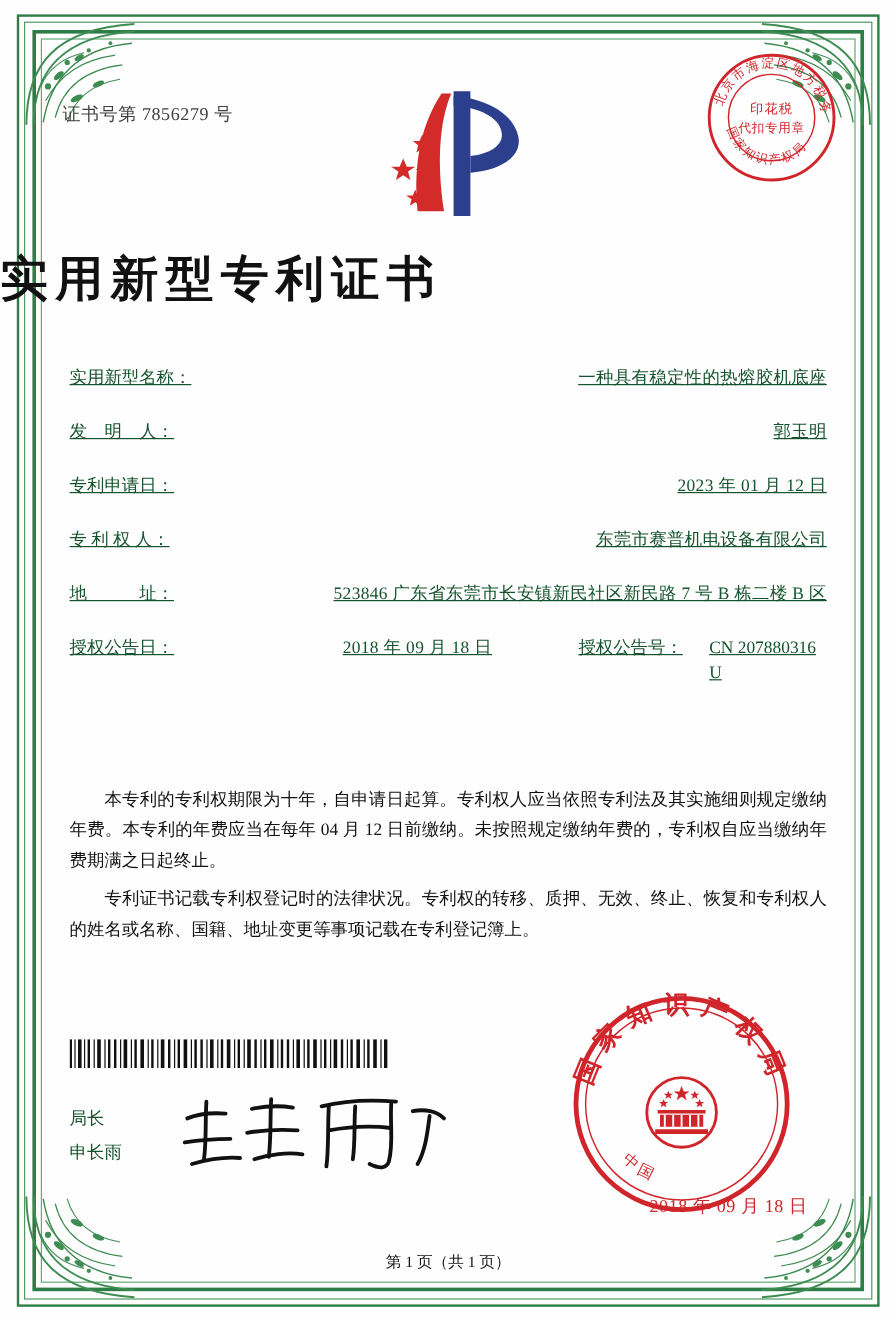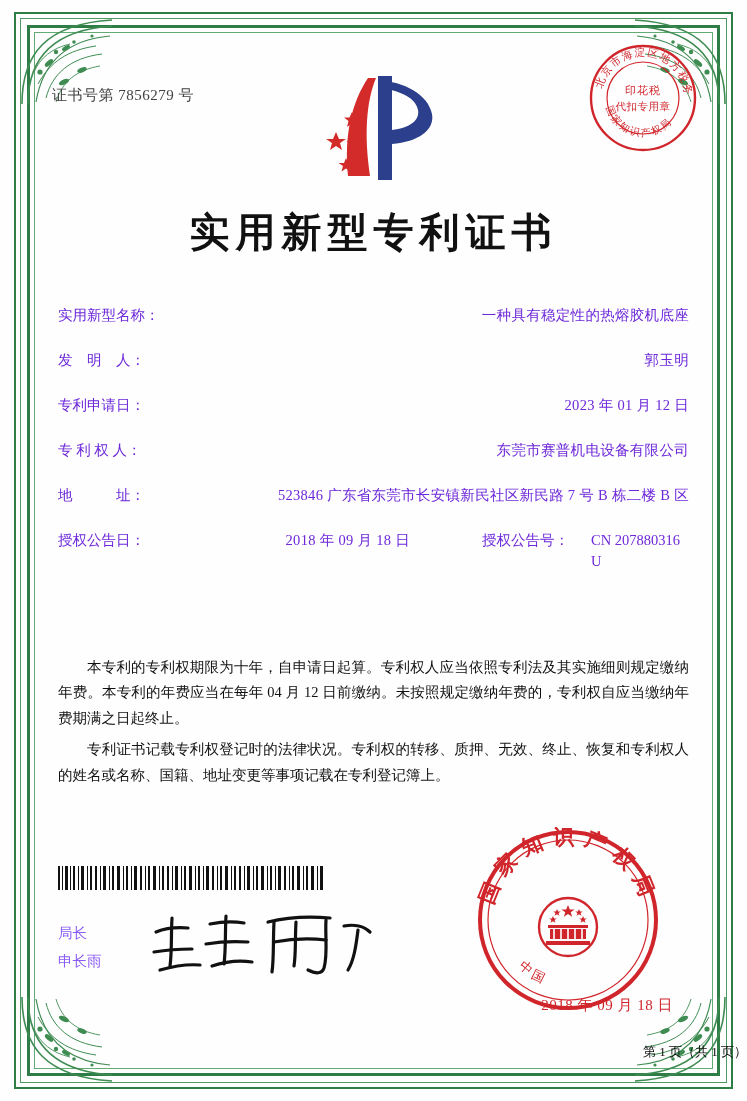--- a/index.html
+++ b/index.html
@@ -85,36 +85,36 @@
     top: 40px;
     width: 116px;
     height: 116px;
   }
 
   
   .title {
     position: absolute;
     left: 0; right: 0;
     top: 205px;
-    text-align: center;
     font-size: 40px;
     font-weight: bold;
     letter-spacing: 6px;
     color: #111;
     font-family: "DejaVu Serif", "Liberation Serif", serif;
   }
 
   
   .fields {
     position: absolute;
     left: 58px;
     right: 58px;
     top: 305px;
     font-size: 14.5px;
-    color: #6d28d9;
+    color: #14532d;
+    text-decoration: underline;
   }
   .field-row {
     display: flex;
     align-items: flex-start;
     margin-bottom: 24px;
     line-height: 1.45;
   }
   .field-label {
     flex: 0 0 112px;
     white-space: nowrap;
@@ -164,21 +164,21 @@
     height: 24px;
   }
 
   
   .sig-block {
     position: absolute;
     left: 58px;
     top: 920px;
     font-size: 14.5px;
     line-height: 1.9;
-    color: #8b5cf6;
+    color: #14532d;
   }
   .signature-image {
     position: absolute;
     left: 148px;
     top: 908px;
     width: 230px;
     height: 70px;
   }
 
   
@@ -197,21 +197,21 @@
     font-size: 15px;
     letter-spacing: 0.5px;
     font-family: "Liberation Serif", serif;
   }
 
   
   .footer {
     position: absolute;
     left: 0; right: 0;
     bottom: 40px;
-    text-align: right;
+    text-align: center;
     font-size: 13px;
     color: #111;
     margin-top: 24px;
   }
 </style>
 </head>
 <body>
 
 <div class="page">
 

